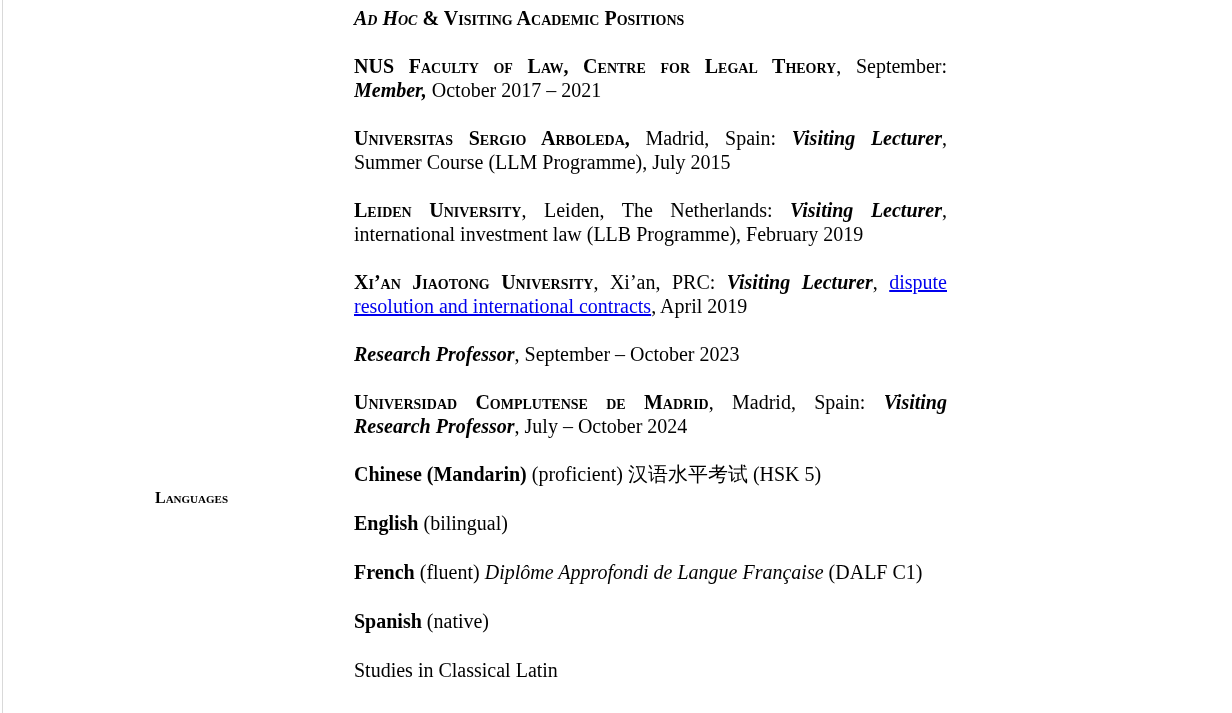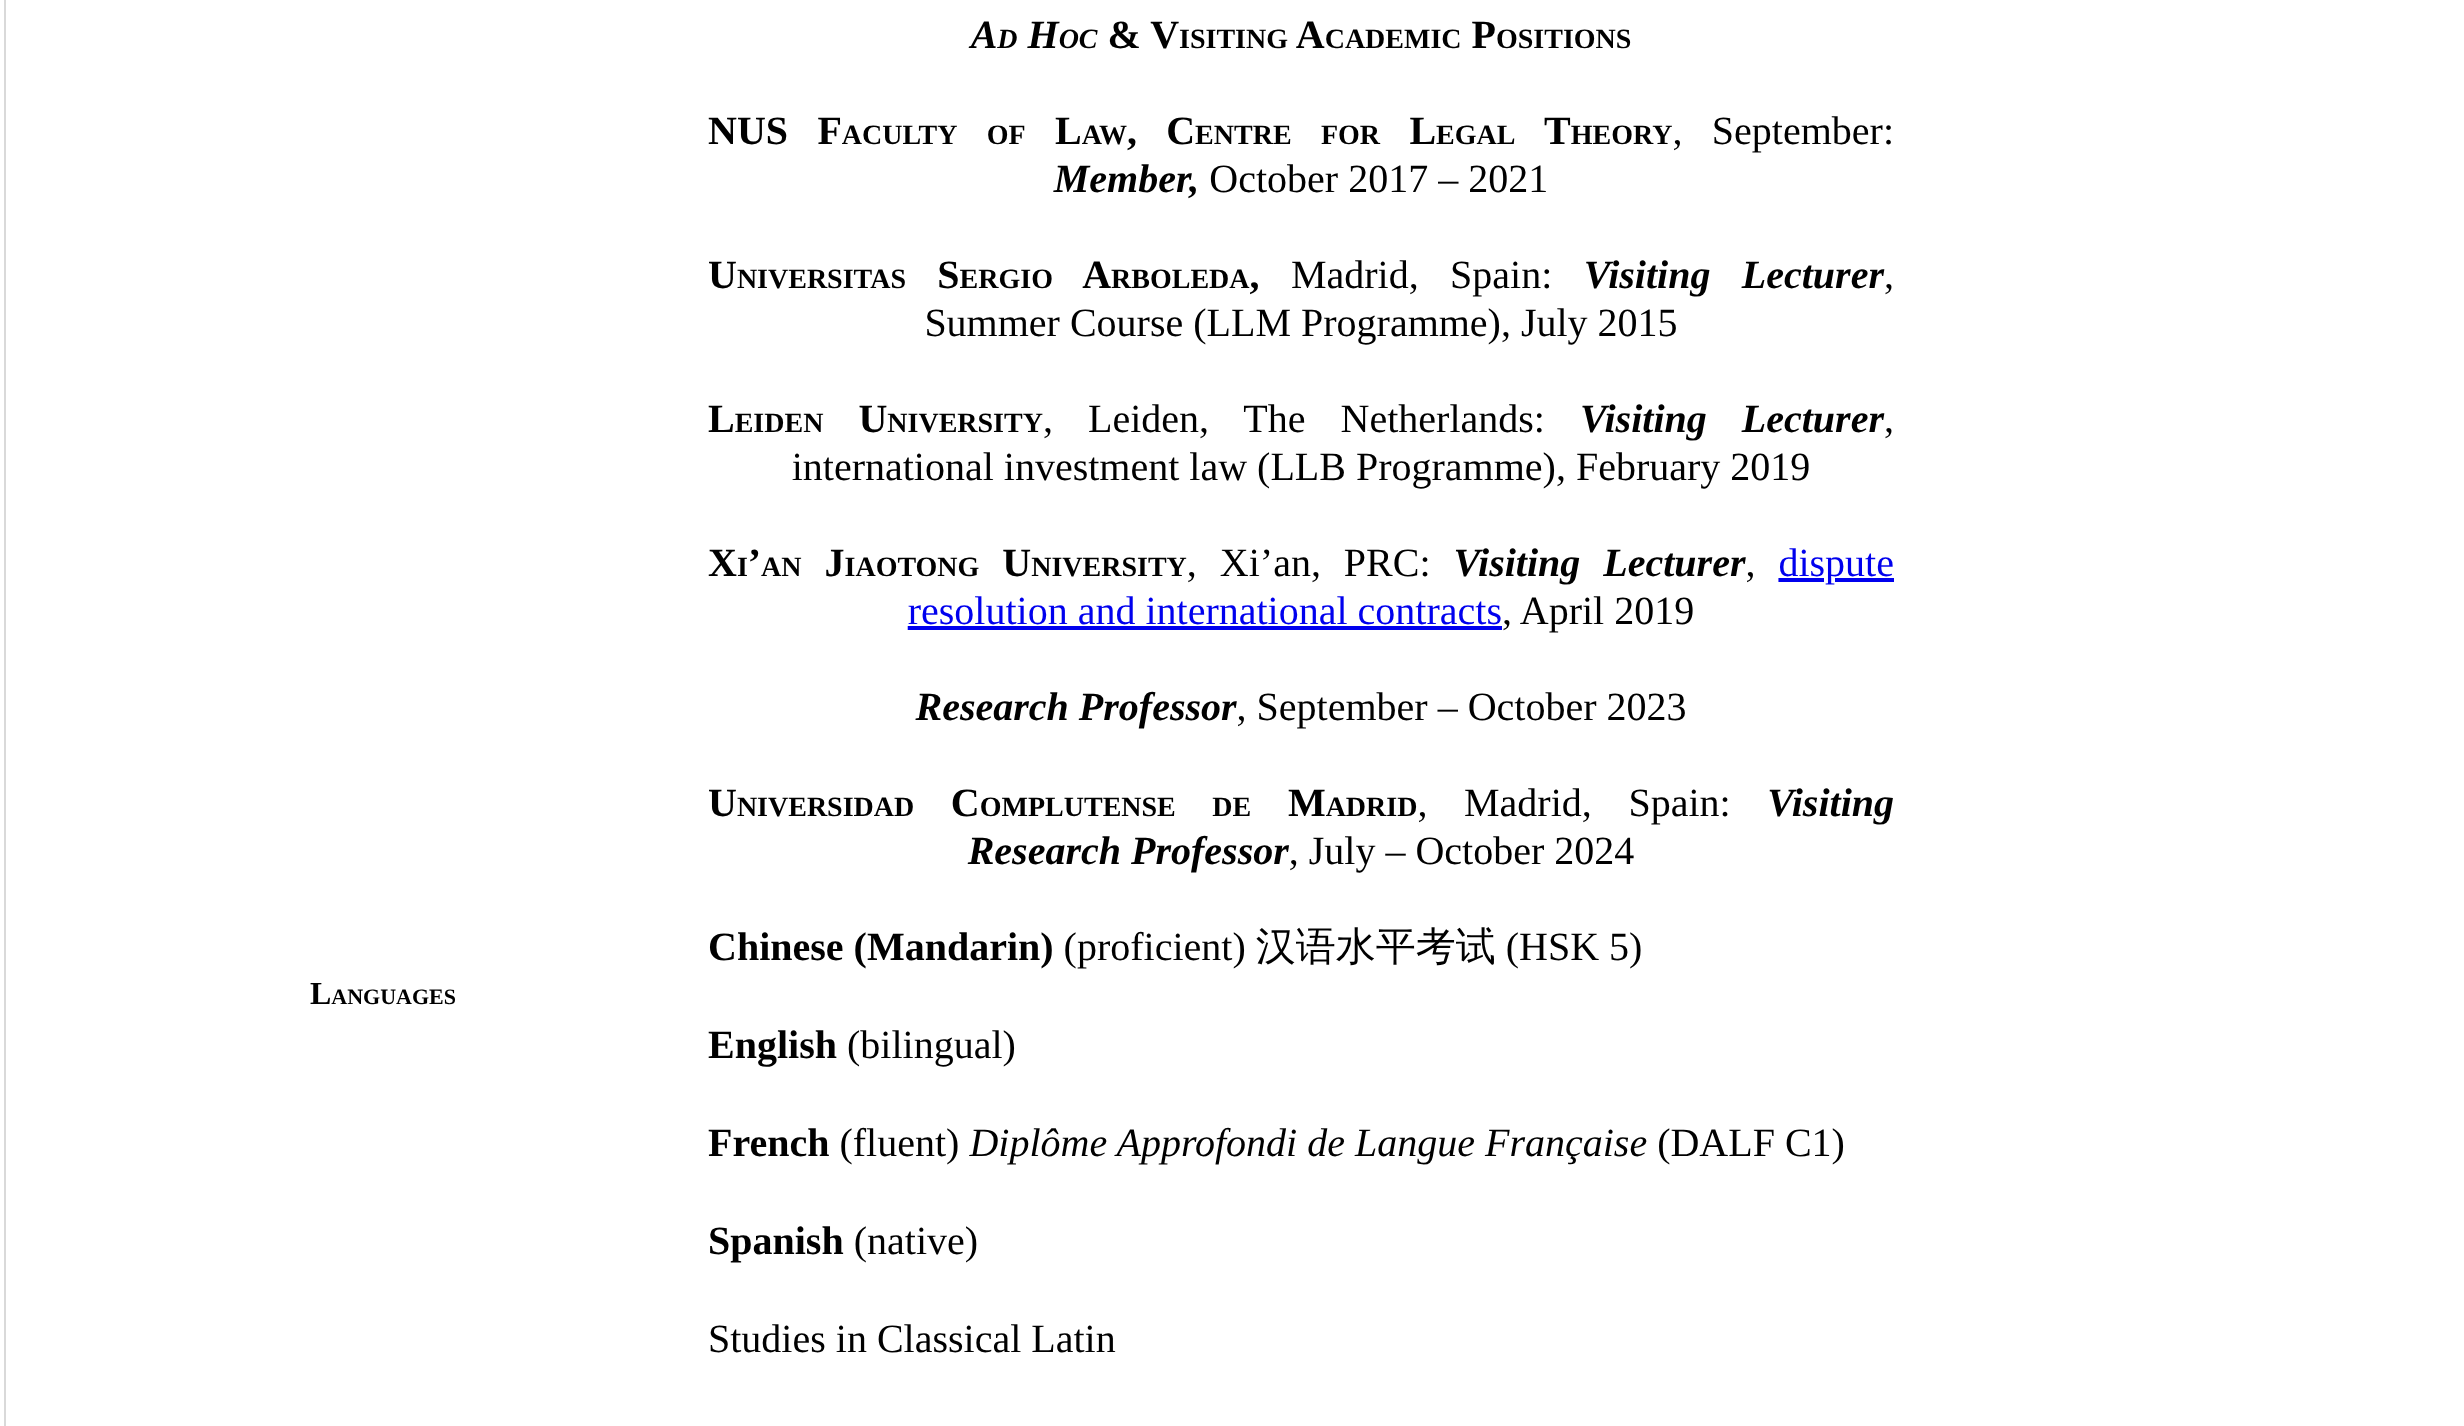--- a/index.html
+++ b/index.html
@@ -33,30 +33,30 @@
     line-height: 24px;
   }
   .content {
     position: absolute;
     left: 354px;
     top: 6px;
     width: 593px;
     font-size: 20px;
     line-height: 24px;
   }
-  .heading { margin: 0 0 24px 0; text-align: center; }
+  .heading { margin: 0 0 24px 0; }
   .entry   { margin: 0 0 24px 0; }
   .entry .l1 {
     text-align: justify;
     text-align-last: justify;
     height: 24px;
     overflow: hidden;
   }
   .entry .l2 {
-    text-align: center;
+    text-align: left;
     height: 24px;
     overflow: hidden;
   }
   .lang { margin: 0 0 25px 0; height: 24px; overflow: hidden; }
   .sc { font-variant: small-caps; font-weight: 700; }
   .it { font-style: italic; }
   .bi { font-weight: 700; font-style: italic; }
   .b  { font-weight: 700; font-family: Liberation Serif, serif; }
   .i  { font-style: italic; }
   .cjk { }

